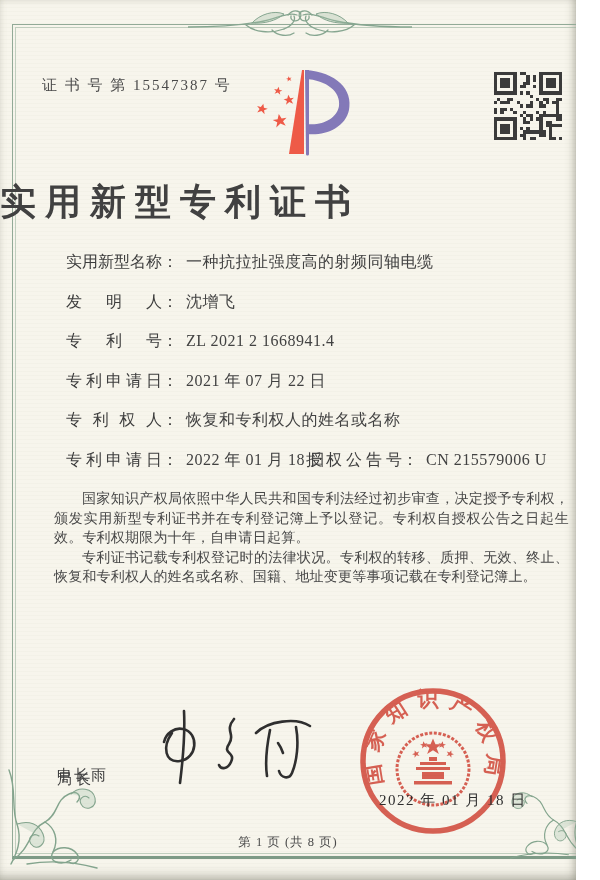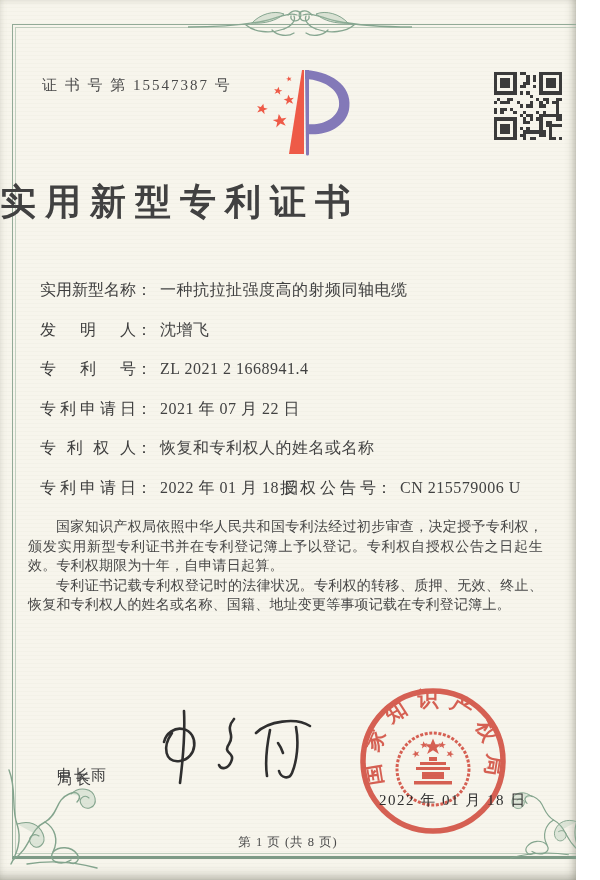--- a/index.html
+++ b/index.html
@@ -16,21 +16,21 @@
     border:1px solid #92aa97;border-bottom:3px solid #7d9a86;pointer-events:none;
   }
   .frame::before{content:'';position:absolute;inset:2px;border:1px solid rgba(150,175,155,.55);}
   .cert-no{position:absolute;left:42px;top:76px;font-size:15px;letter-spacing:2px;color:#4a4a4a;}
   .logo{position:absolute;left:245px;top:64px;width:112px;height:96px;}
   .qr{position:absolute;left:494px;top:72px;width:68px;height:68px;}
   .title{
     position:absolute;left:0;top:178px;width:100%;margin:0;
     font-size:36px;font-weight:600;letter-spacing:9px;color:#414141;
   }
-  .content{position:absolute;left:28px;top:252px;width:515px;margin-top:28px;}
+  .content{position:absolute;left:54px;top:252px;width:515px;}
   .frow{position:relative;padding-left:12px;height:20px;line-height:20px;margin-bottom:19.5px;font-size:16px;white-space:nowrap;}
   .flabel{
     display:inline-block;width:96px;vertical-align:top;
     text-align:justify;text-align-last:justify;text-justify:inter-character;
   }
   .fcolon{display:inline-block;margin-right:8px;}
   .fvalue{letter-spacing:.5px;color:#424242;}
   .grant-right{position:absolute;left:252px;top:0;white-space:nowrap;}
   .paras{margin-top:17px;font-size:14px;line-height:19.5px;letter-spacing:.2px;color:#474747;text-align:justify;}
   .paras p{margin:0;text-indent:2em;}

